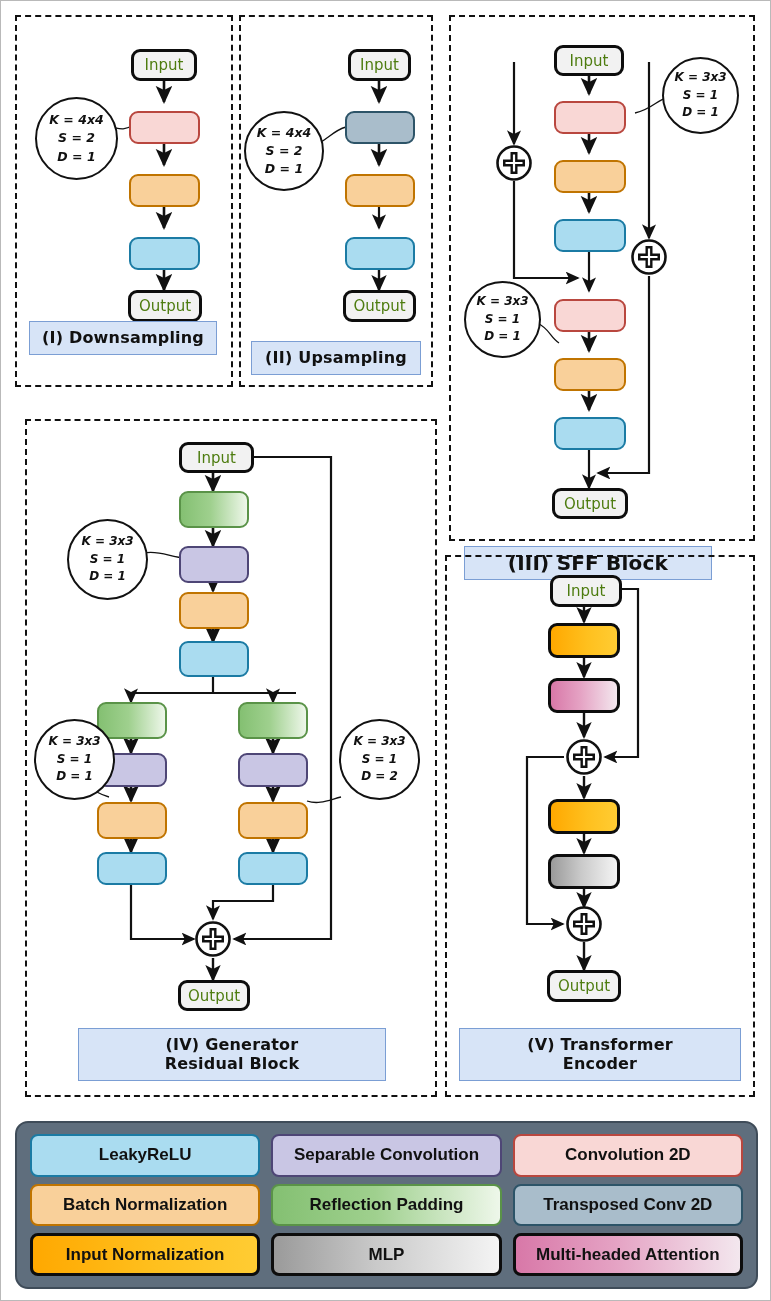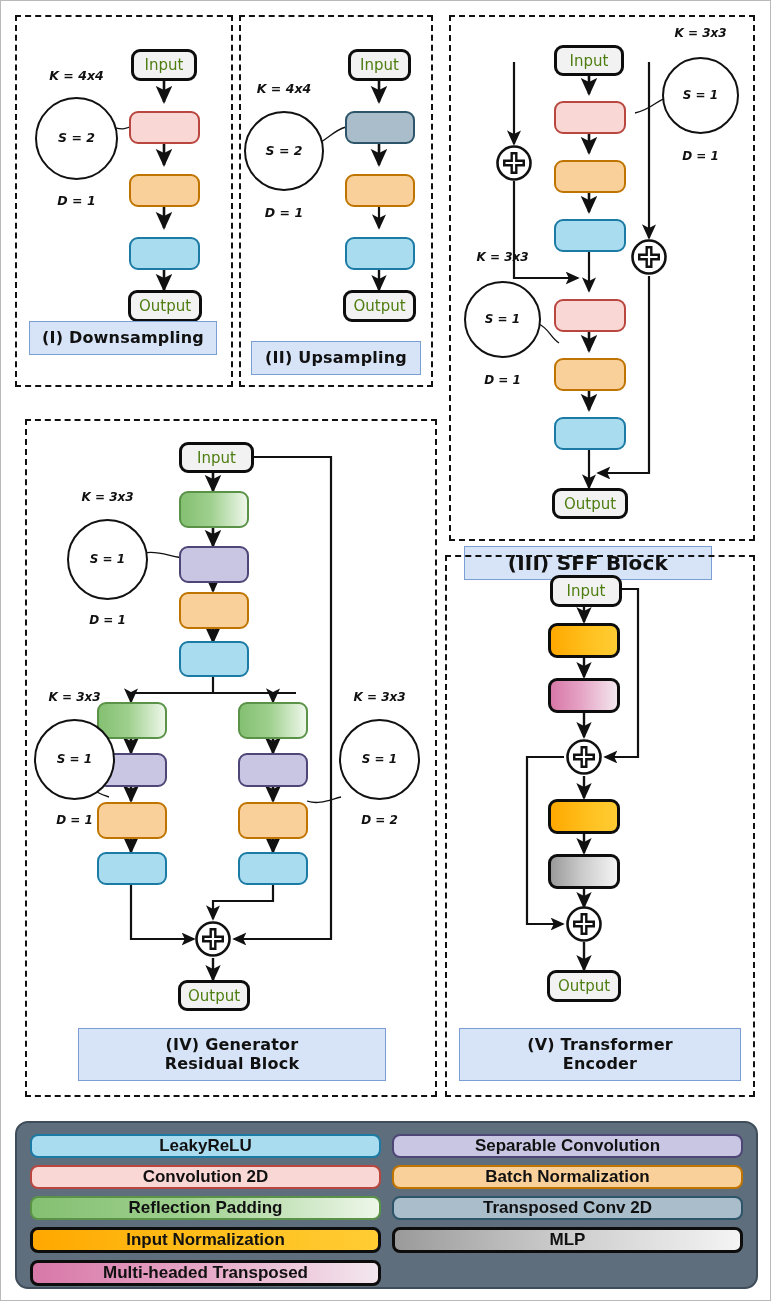--- a/index.html
+++ b/index.html
@@ -62,36 +62,35 @@
   .bubble{
     position:absolute;
     border-radius:50%;
     border:2px solid #111;
     background:#fff;
     display:flex;flex-direction:column;
     align-items:center;justify-content:center;
     font-style:italic;font-weight:bold;
     color:#111;
     line-height:1.45;
-    gap:44px;
   }
   .bubble span{display:block;white-space:nowrap;}
 
   
   .wires{position:absolute;left:0;top:0;width:771px;height:1301px;pointer-events:none;}
 
   
   #legend{
     position:absolute;
     background:#5f6e7d;
     border:2.5px solid #3f4c59;
     border-radius:13px;
     box-sizing:border-box;
     display:grid;
-    grid-template-columns:1fr 1fr;
+    grid-template-columns:1fr 1fr 1fr;
     grid-template-rows:1fr 1fr 1fr;
     gap:7px 11px;
     padding:11px 13px;
   }
   .lgitem{
     border-radius:8px;
     display:flex;align-items:center;justify-content:center;
     font-weight:bold;font-size:17px;color:#111;
     text-align:center;
     box-sizing:border-box;
@@ -342,16 +341,16 @@
 
   <div id="legend" style="left:14px;top:1120px;width:743px;height:168px;">
     <div class="lgitem lrelu">LeakyReLU</div>
     <div class="lgitem sepconv">Separable Convolution</div>
     <div class="lgitem conv2d">Convolution 2D</div>
     <div class="lgitem bnorm">Batch Normalization</div>
     <div class="lgitem refpad">Reflection Padding</div>
     <div class="lgitem tconv">Transposed Conv 2D</div>
     <div class="lgitem lnorm">Input Normalization</div>
     <div class="lgitem mlp">MLP</div>
-    <div class="lgitem mha">Multi-headed Transposed</div>
+    <div class="lgitem mha">Multi-headed Attention</div>
   </div>
 
 </div>
 
 </body></html>

